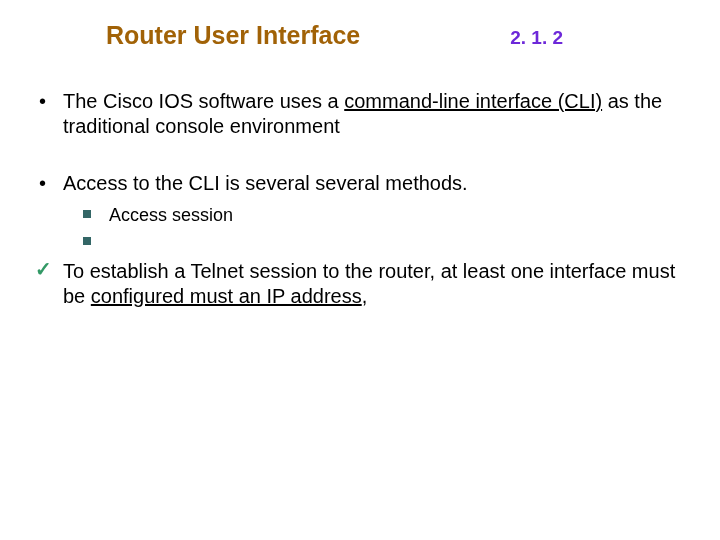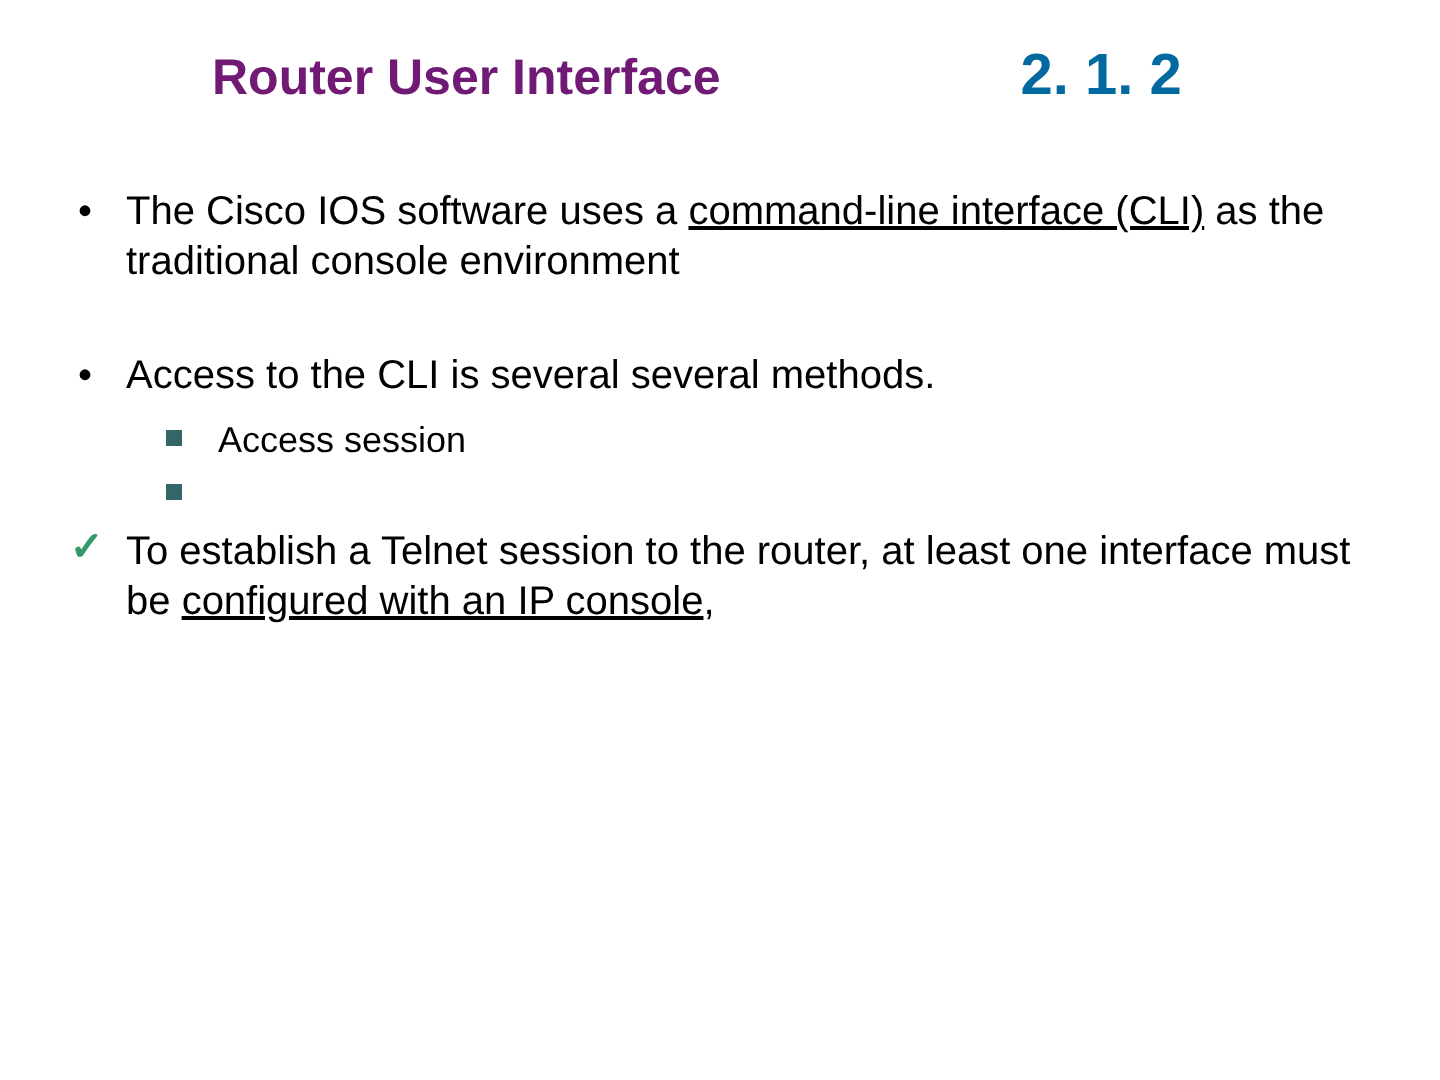--- a/index.html
+++ b/index.html
@@ -21,26 +21,26 @@
   }
   .header {
     display: flex;
     align-items: baseline;
     padding-top: 20px;
     padding-left: 106px;
   }
   .title {
     font-weight: bold;
     font-size: 25px;
-    color: #701a75;
+    color: #a16207;
   }
   .section-number {
     font-weight: bold;
-    font-size: 29px;
-    color: #0369a1;
+    font-size: 19px;
+    color: #6d28d9;
     margin-left: 150px;
   }
   ul.outer {
     list-style: none;
     margin: 0;
     padding: 0;
     margin-top: 38px;
     padding-left: 35px;
     padding-right: 30px;
   }
@@ -112,18 +112,18 @@
           <span>Access session</span>
         </li>
         <li>
           <span class="square"></span>
         </li>
       </ul>
     </li>
 
     <li>
       <span class="bullet check">✓</span>
-      <span>To establish a Telnet session to the router, at least one interface must be </span><span class="u">configured with an IP console</span><span>,</span>
+      <span>To establish a Telnet session to the router, at least one interface must be </span><span class="u">configured must an IP address</span><span>,</span>
     </li>
 
   </ul>
 
 </div>
 
 </body></html>

